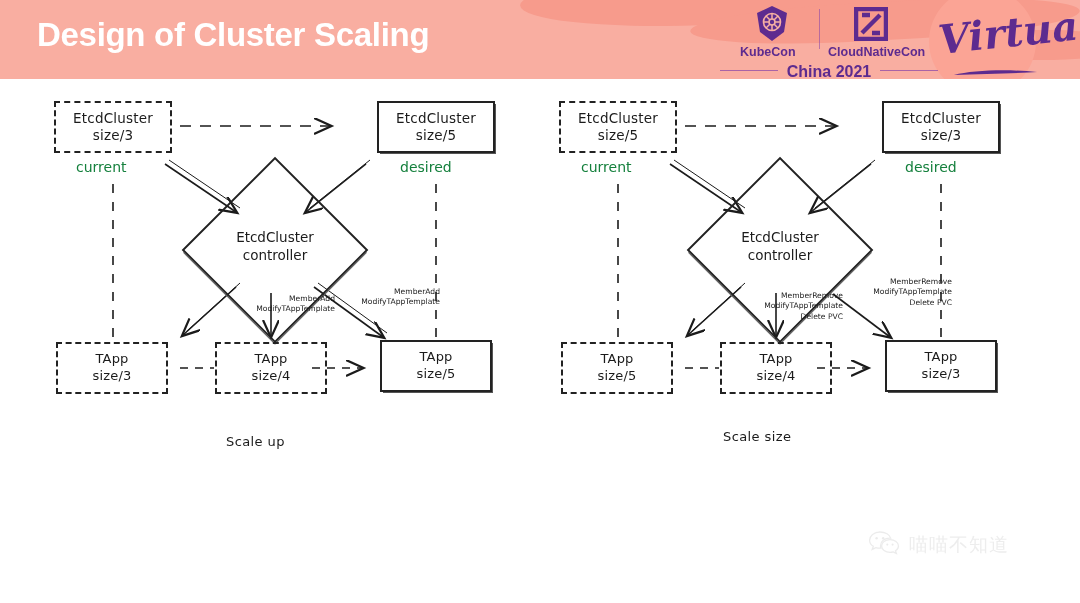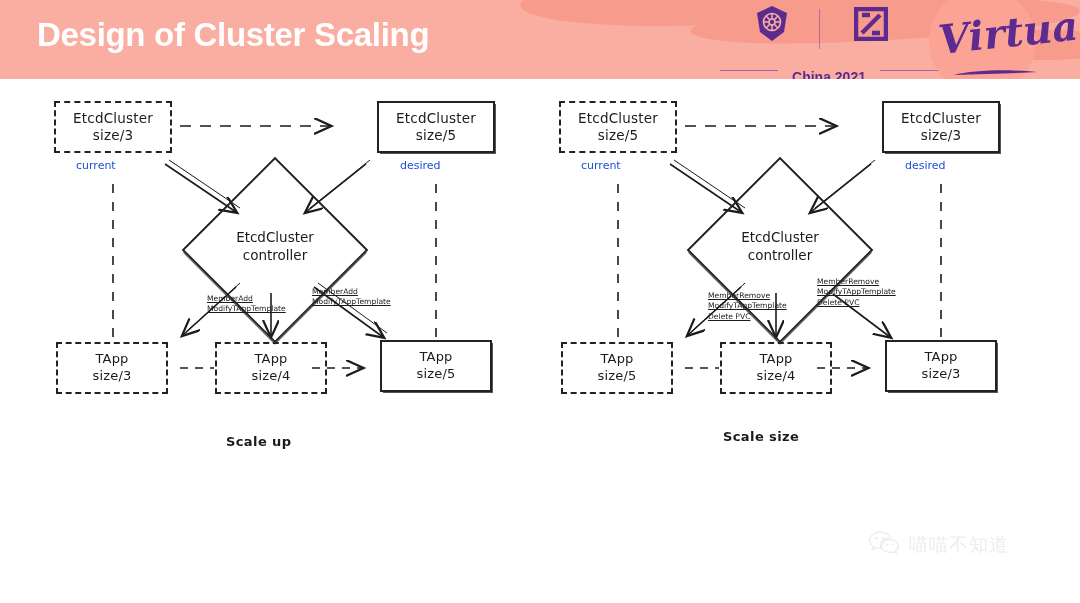--- a/index.html
+++ b/index.html
@@ -59,23 +59,23 @@
     position:absolute; top:0;
     font-family:"Liberation Sans", sans-serif;
     font-size:12.5px; font-weight:bold; color:#5d2b8f; white-space:nowrap;
   }
   .name-kubecon { left:10px; }
   .name-cnc { left:98px; }
   .china-row {
     position:absolute; left:-12px; top:58px; width:222px; height:14px;
   }
   .china-label {
-    position:absolute; left:50%; top:6px; transform:translateX(-50%);
+    position:absolute; left:50%; top:0; transform:translateX(-50%);
     font-family:"Liberation Sans", sans-serif;
-    font-size:14px; font-weight:bold; color:#5d2b8f; white-space:nowrap;
+    font-size:16px; font-weight:bold; color:#5d2b8f; white-space:nowrap;
   }
   .china-rule-l, .china-rule-r {
     position:absolute; top:7px; height:1px; width:58px; background:#8d4aa8; opacity:.75;
   }
   .china-rule-l { left:2px; }
   .china-rule-r { right:2px; }
 
   .virtual-word {
     position:absolute; left:938px; top:8px;
     font-family:"DejaVu Serif", serif;
@@ -122,37 +122,35 @@
     width:150px;
     display:flex; flex-direction:column; align-items:center; justify-content:center;
     font-family:"DejaVu Sans", sans-serif;
     font-size:13.5px; color:#1b1b1b; text-align:center; line-height:1.3;
   }
   .diamond-label span { display:block; white-space:nowrap; }
 
   .edge-note {
     position:absolute;
     font-family:"DejaVu Sans", sans-serif;
-    font-size:7.6px; color:#1b1b1b; text-align:left; line-height:1.35;
+    font-size:7.6px; color:#1b1b1b; text-align:right; line-height:1.35;
     white-space:nowrap;
-    text-decoration:underline;
   }
   .edge-note span { display:block; }
 
   .side-label {
     position:absolute;
     font-family:"DejaVu Sans", sans-serif;
-    font-size:11px; color:#1d4ed8; white-space:nowrap;
+    font-size:14px; color:#15803d; white-space:nowrap;
   }
   .caption {
     position:absolute;
     font-family:"DejaVu Sans", sans-serif;
     font-size:13px; color:#1b1b1b; white-space:nowrap;
     letter-spacing:.4px;
-    font-weight:bold;
   }
 
   
   .watermark {
     position:absolute; left:868px; top:530px;
     display:flex; align-items:center; gap:7px;
     opacity:.62;
   }
   .wm-text {
     font-family:"DejaVu Sans", sans-serif;
@@ -193,20 +191,24 @@
       </div>
       <div class="logo-divider"></div>
       <div class="cnc-mark">
         <svg viewBox="0 0 34 34" width="34" height="34">
           <rect x="2" y="2" width="30" height="30" fill="none" stroke="#5d2b8f" stroke-width="4.5"></rect>
           <path d="M8 26 L26 8" stroke="#5d2b8f" stroke-width="4.5" fill="none"></path>
           <path d="M8 8 L16 8 M26 26 L18 26" stroke="#5d2b8f" stroke-width="4.5" fill="none"></path>
         </svg>
       </div>
     </div>
+    <div class="logo-names">
+      <div class="name-kubecon">KubeCon</div>
+      <div class="name-cnc">CloudNativeCon</div>
+    </div>
     <div class="china-row">
       <div class="china-rule-l"></div>
       <div class="china-label">China 2021</div>
       <div class="china-rule-r"></div>
     </div>
   </div>
 
   <div class="virtual-word">Virtual</div>
   <div class="virtual-swash">
     <svg viewBox="0 0 86 8" width="86" height="8">

